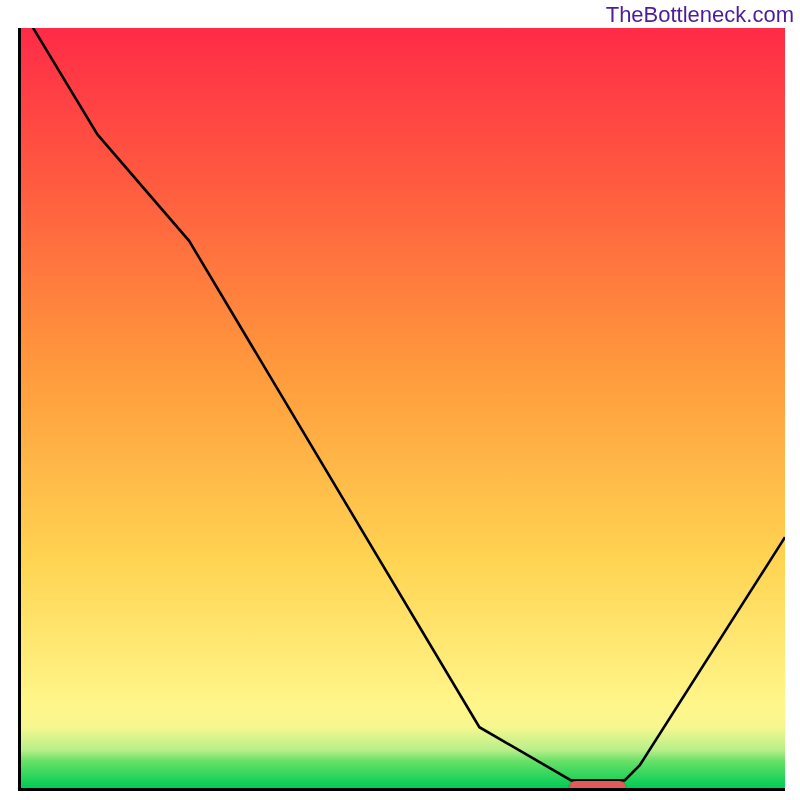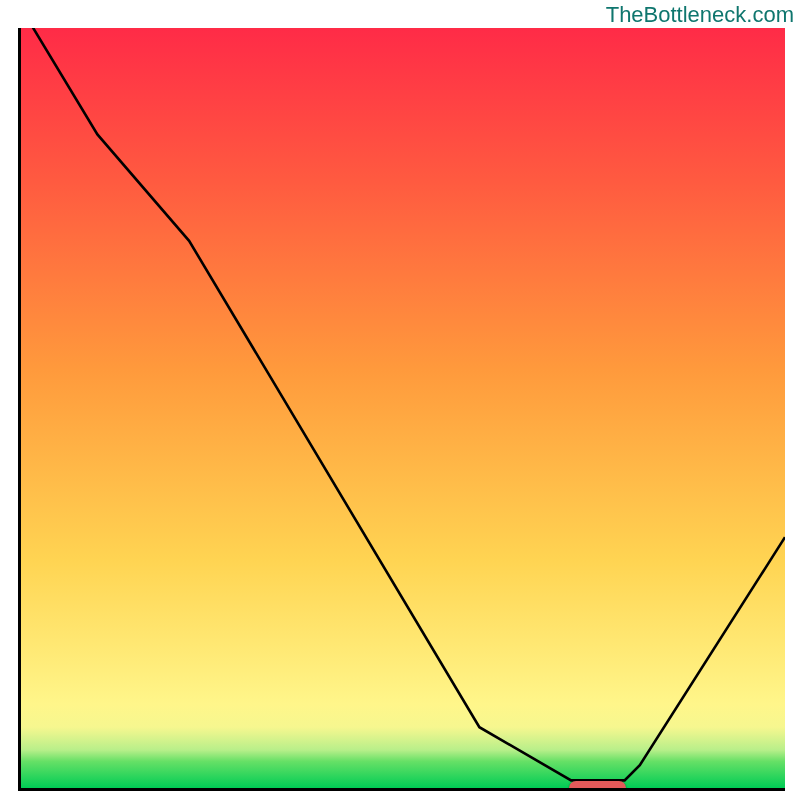--- a/index.html
+++ b/index.html
@@ -14,21 +14,21 @@
     position: relative;
     width: 800px;
     height: 800px;
   }
   .watermark {
     position: absolute;
     top: 2px;
     right: 6px;
     font-size: 22px;
     font-weight: 500;
-    color: #0f766e;
+    color: #4c1d95;
     z-index: 10;
   }
   .plot-area {
     position: absolute;
     left: 18px;
     top: 28px;
     width: 764px;
     height: 760px;
     border-left: 3px solid #000;
     border-bottom: 3px solid #000;

